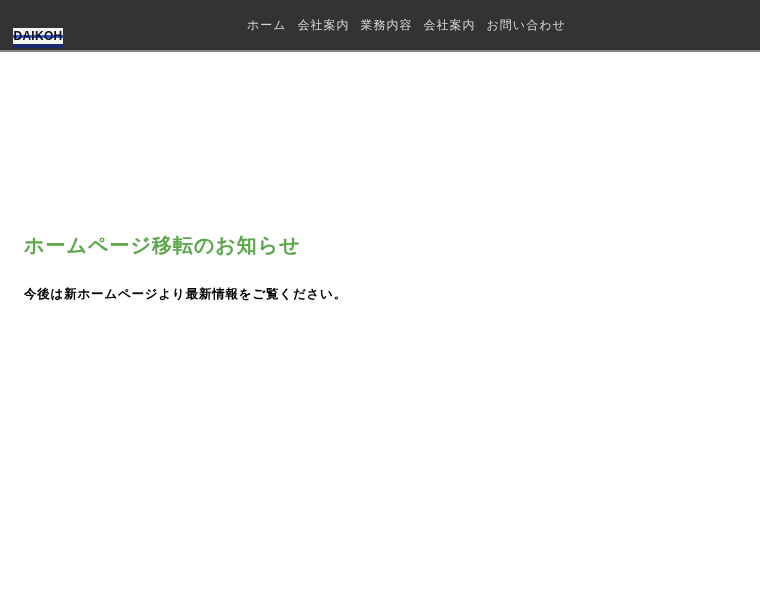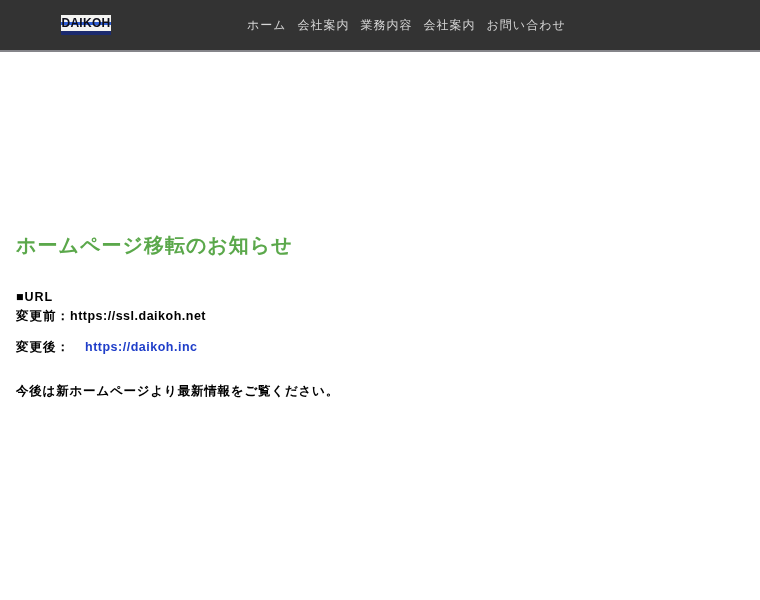--- a/index.html
+++ b/index.html
@@ -12,24 +12,23 @@
   }
 
   
   .site-header {
     position: relative;
     width: 760px; height: 52px;
     background: #333333;
     border-bottom: 2px solid #85858a;
   }
   .logo-wrap {
-    position: absolute; left: 13px; top: 15px;
+    position: absolute; left: 13px; top: 28px;
     display: flex; align-items: flex-end;
     cursor: pointer;
-    margin-left: 48px;
   }
   .logo-box {
     position: relative;
     width: 50px; height: 20px;
   }
   .logo-face {
     position: relative;
     width: 50px; height: 16px;
     background: #f4f4f2;
     display: flex; align-items: center; justify-content: center;
@@ -71,21 +70,21 @@
   .nav-item {
     color: #d7d7d7;
     font-size: 12px;
     letter-spacing: 1px;
     cursor: pointer;
     white-space: nowrap;
   }
 
   
   .main-content {
-    padding: 180px 20px 0 16px;
+    padding: 180px 20px 0 24px;
   }
   .page-title {
     margin: 0 0 6px 0;
     font-size: 20px; font-weight: bold;
     color: #5ba84b;
     letter-spacing: 1px;
   }
   .intro-line {
     font-size: 12.5px; font-weight: bold;
     color: #000000;
@@ -136,24 +135,15 @@
     <a class="nav-item">業務内容</a>
     <a class="nav-item">会社案内</a>
     <a class="nav-item">お問い合わせ</a>
   </nav>
 </header>
 
 <main class="main-content">
   <h1 class="page-title">ホームページ移転のお知らせ</h1>
 
 
-  <div class="url-section">
-    <div class="url-label">■URL</div>
-    <div class="url-before-row">
-      <span class="url-row-label">変更前：</span><span class="url-text">https://ssl.daikoh.net</span>
-    </div>
-    <div class="url-after-row">
-      <span class="url-row-label">変更後：</span><a class="url-link">https://daikoh.inc</a>
-    </div>
-  </div>
 
   <div class="footer-note">今後は新ホームページより最新情報をご覧ください。</div>
 </main>
 
 </body></html>

